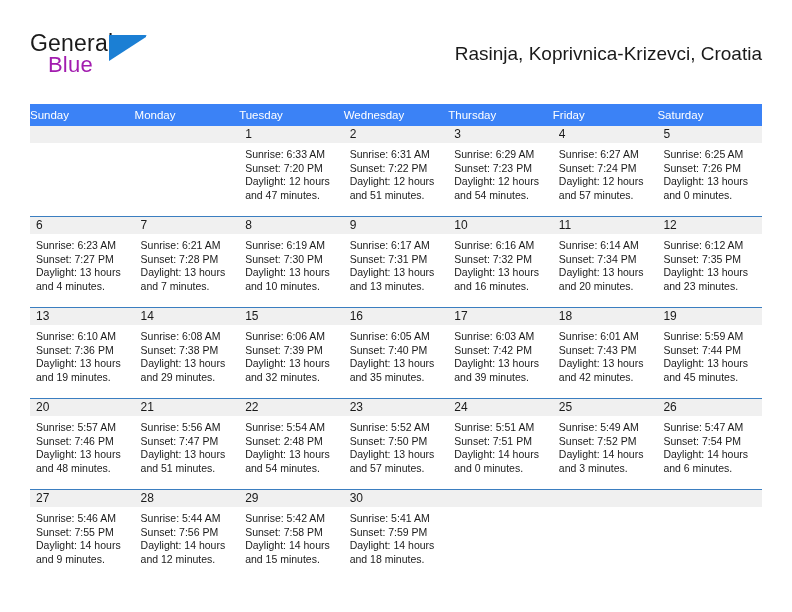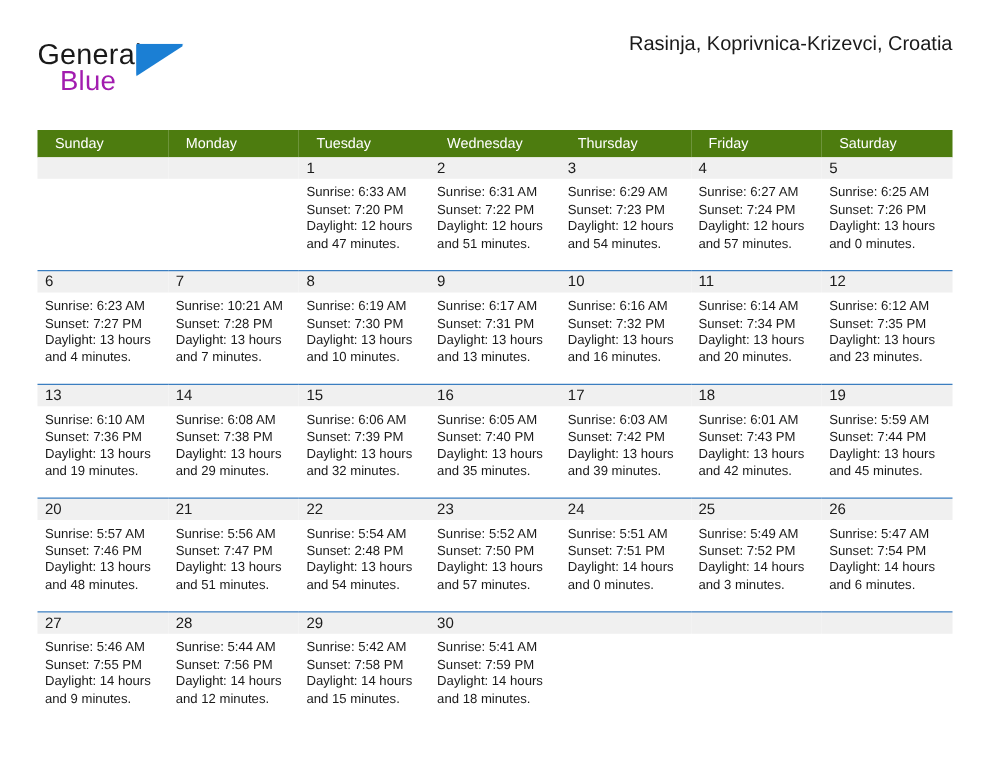--- a/index.html
+++ b/index.html
@@ -71,45 +71,45 @@
     top: 0;
     text-align: right;
   }
   .cal-title {
     font-size: 29px;
     color: #1a1a1a;
     line-height: 34px;
     white-space: nowrap;
   }
   .cal-subtitle {
-    font-size: 16px;
+    font-size: 19px;
     color: #1a1a1a;
     line-height: 20px;
-    margin-top: 0;
+    margin-top: 18px;
     white-space: nowrap;
     text-align: center;
   }
 
   
   .calendar {
     position: absolute;
     left: 30px;
     top: 104px;
     width: 732px;
     border-collapse: collapse;
     table-layout: fixed;
   }
 
   .calendar th {
-    background: #4d7c0f;
+    background: #3b82f6;
     color: #ffffff;
     font-size: 11.5px;
     font-weight: normal;
     text-align: left;
-    padding: 5px 0 5px 14px;
+    padding: 5px 0 5px 0;
     height: 12px;
     border: none;
   }
 
   .calendar td {
     vertical-align: top;
     padding: 0;
     height: 90px;
     border: none;
     border-top: 1px solid #3b7ec0;
@@ -241,21 +241,21 @@
             <div class="cellbody">
               <div>Sunrise: 6:23 AM</div>
               <div>Sunset: 7:27 PM</div>
               <div>Daylight: 13 hours</div>
               <div>and 4 minutes.</div>
             </div>
           </td>
           <td>
             <div class="daynum">7</div>
             <div class="cellbody">
-              <div>Sunrise: 10:21 AM</div>
+              <div>Sunrise: 6:21 AM</div>
               <div>Sunset: 7:28 PM</div>
               <div>Daylight: 13 hours</div>
               <div>and 7 minutes.</div>
             </div>
           </td>
           <td>
             <div class="daynum">8</div>
             <div class="cellbody">
               <div>Sunrise: 6:19 AM</div>
               <div>Sunset: 7:30 PM</div>

